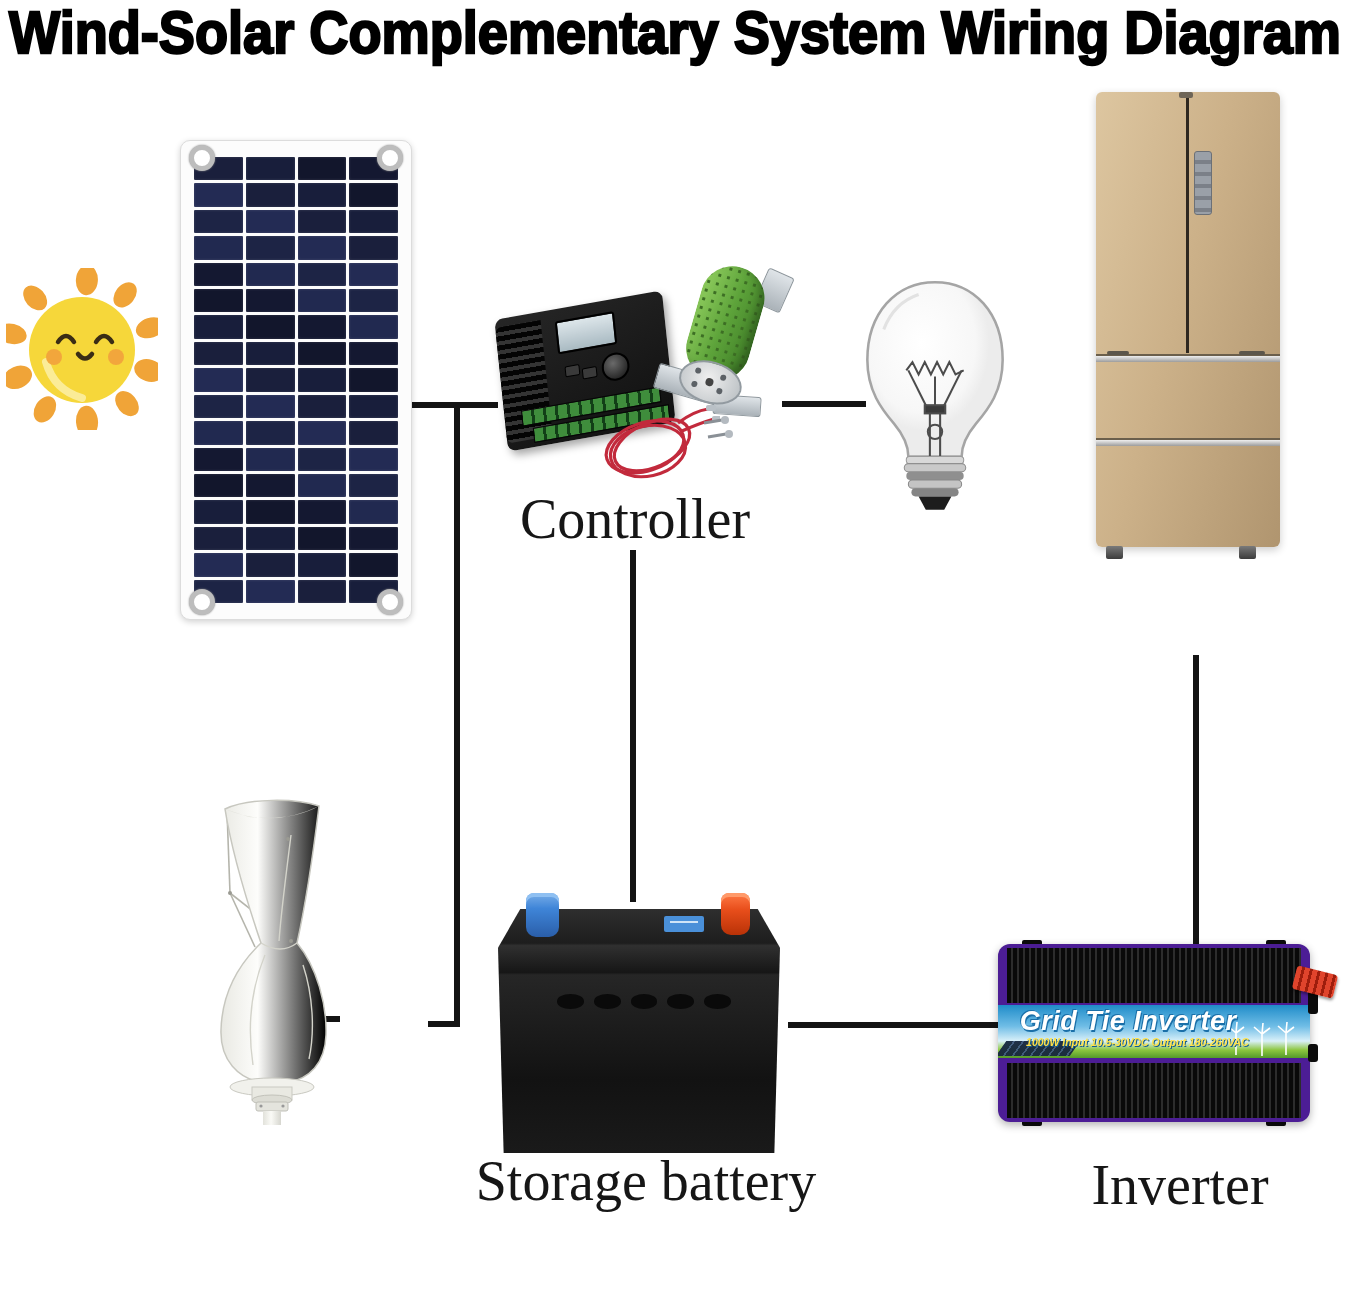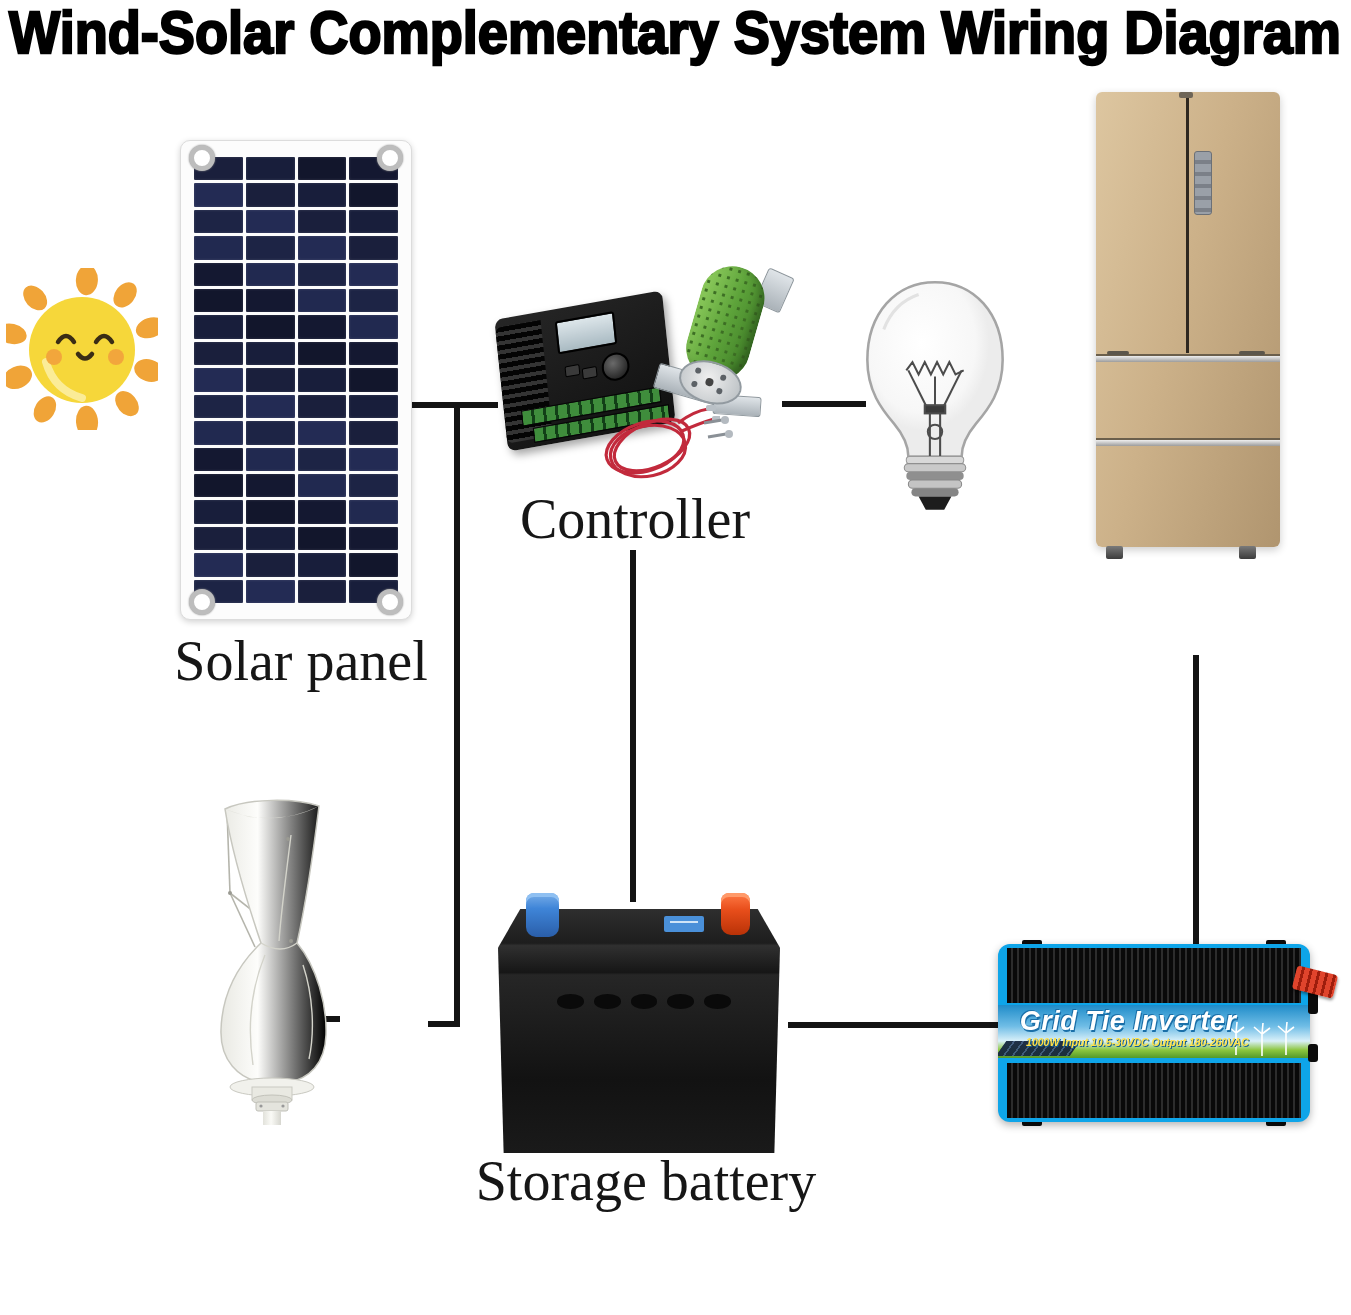--- a/index.html
+++ b/index.html
@@ -84,21 +84,21 @@
   .bat-term{position:absolute;border-radius:8px 8px 10px 10px;}
   #bat-term-blue{left:10%;top:0;width:11.5%;height:17%;
     background:linear-gradient(180deg,#79aee8 0%,#3f85d8 35%,#2a5ea9 100%);box-shadow:inset 0 4px 0 #8fc0f2;}
   #bat-term-red{left:79%;top:0;width:10.5%;height:16%;
     background:linear-gradient(180deg,#ff7a45 0%,#e84e1b 40%,#b93207 100%);box-shadow:inset 0 4px 0 #ff9a6a;}
   #bat-sticker{position:absolute;left:59%;top:9%;width:14%;height:6%;background:#4a90d9;border-radius:2px;}
   #bat-sticker:before{content:"";position:absolute;left:15%;top:30%;width:70%;height:2px;background:#cfe4f7;}
 
   
   #inverter{position:absolute;left:998px;top:944px;width:312px;height:178px;}
-  #inv-body{position:absolute;inset:0;background:#0ea5e9;border-radius:12px;
+  #inv-body{position:absolute;inset:0;background:#4c1d95;border-radius:12px;
     box-shadow:0 3px 8px rgba(0,0,0,.3);}
   .inv-fins{position:absolute;left:3%;right:3%;height:31%;
     background:repeating-linear-gradient(90deg,#090909 0 4px,#2c2c2c 4px 6px);}
   .inv-tab{position:absolute;width:20px;height:9px;background:#0c0c0c;border-radius:2px;}
   #inv-band{position:absolute;left:0;right:0;top:34%;height:30%;overflow:hidden;
     background:linear-gradient(180deg,#1f8cc9 0%,#6fbde6 40%,#d9f0f9 68%,#8cc63f 85%,#53992a 100%);}
   #inv-brand{position:absolute;left:7%;top:1px;font-family:"Liberation Sans",sans-serif;
     font-weight:bold;font-style:italic;font-size:27px;color:#ffffff;letter-spacing:.5px;
     text-shadow:1px 2px 0 #1a6fa8, -1px -1px 0 #1a6fa8;white-space:nowrap;}
   #inv-spec{position:absolute;left:9%;top:31px;font-family:"Liberation Sans",sans-serif;
@@ -223,21 +223,20 @@
         <div class="cell" style="background: rgb(29, 36, 69);"></div>
         <div class="cell" style="background: rgb(35, 43, 84);"></div>
         <div class="cell" style="background: rgb(26, 31, 60);"></div>
         <div class="cell" style="background: rgb(24, 30, 59);"></div>
       </div>
     <div class="grommet" style="left:8px;top:4px;"></div>
     <div class="grommet" style="right:8px;top:4px;"></div>
     <div class="grommet" style="left:8px;bottom:4px;"></div>
     <div class="grommet" style="right:8px;bottom:4px;"></div>
   </div>
-  <div class="lbl" style="left:301px;top:632px;">Solar panel</div>
 
   <div id="controller">
     <div id="ctrl-unit">
       <div id="ctrl-fins"></div>
       <div id="ctrl-lcd"></div>
       <div id="ctrl-knob"></div>
       <div class="ctrl-btn" style="left:38%;top:44%;"></div>
       <div class="ctrl-btn" style="left:48%;top:48%;"></div>
       <div class="ctrl-term" style="left:10%;bottom:17%;width:82%;"></div>
       <div class="ctrl-term" style="left:16%;bottom:3%;width:80%;"></div>
@@ -394,14 +393,15 @@
           </g>
         </svg>
         <div id="inv-brand">Grid Tie Inverter</div>
         <div id="inv-spec">1000W  Input 10.5-30VDC  Output 180-260VAC</div>
       </div>
       <div class="inv-side-tab" style="top:26%;"></div>
       <div class="inv-side-tab" style="top:56%;height:18px;"></div>
     </div>
     <div id="inv-red-term"></div>
   </div>
+  <div class="lbl" style="left:1180px;top:1156px;">Inverter</div>
 
 </div>
 
 </body></html>

